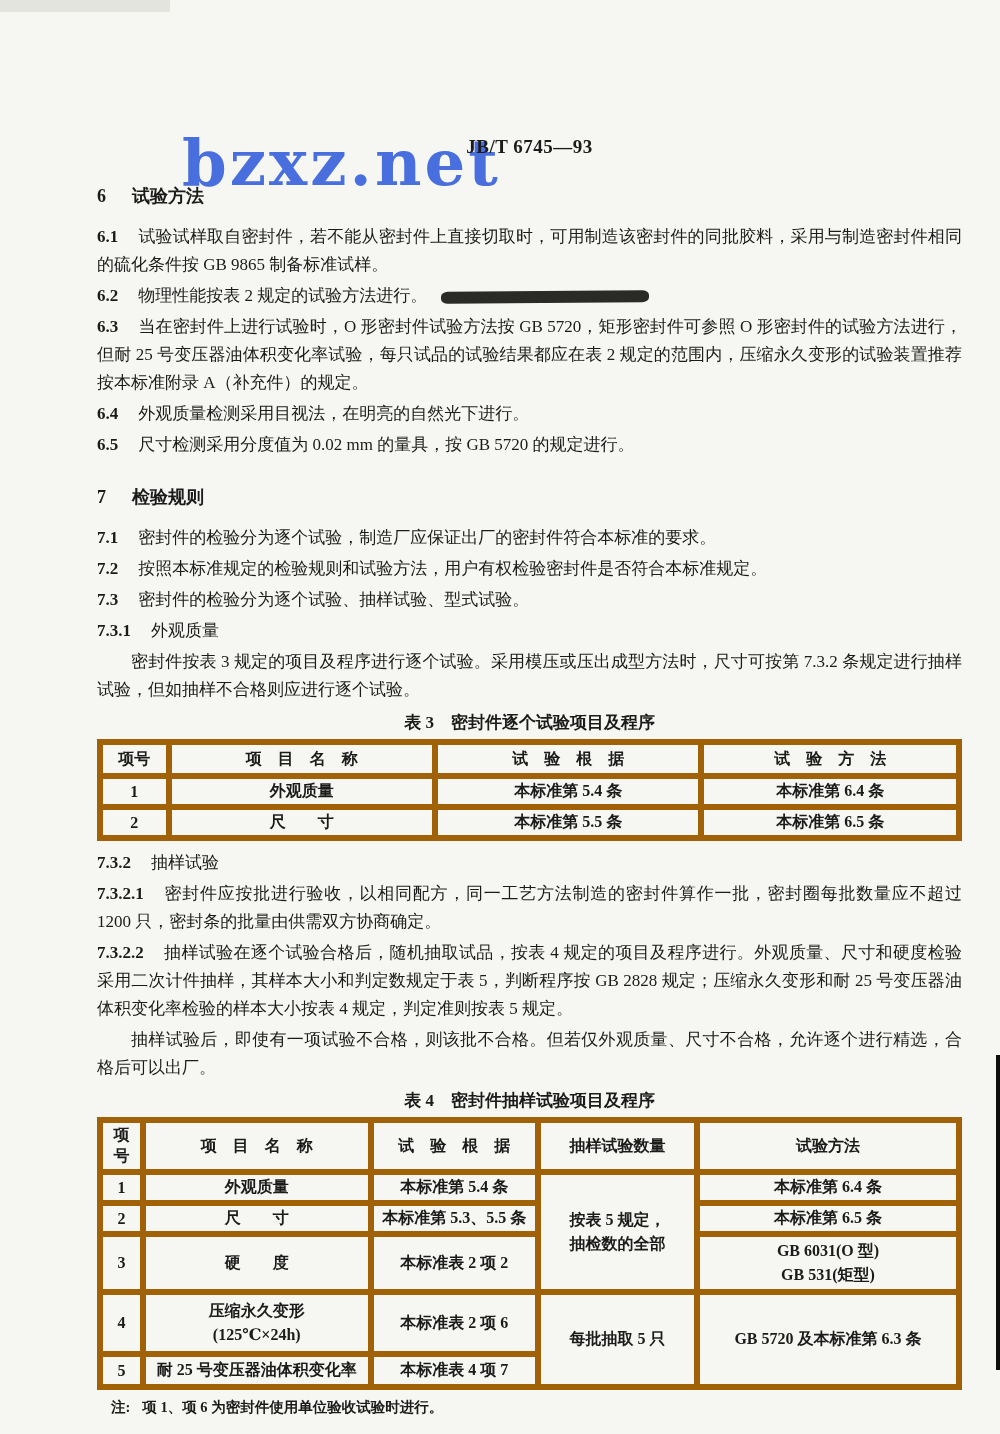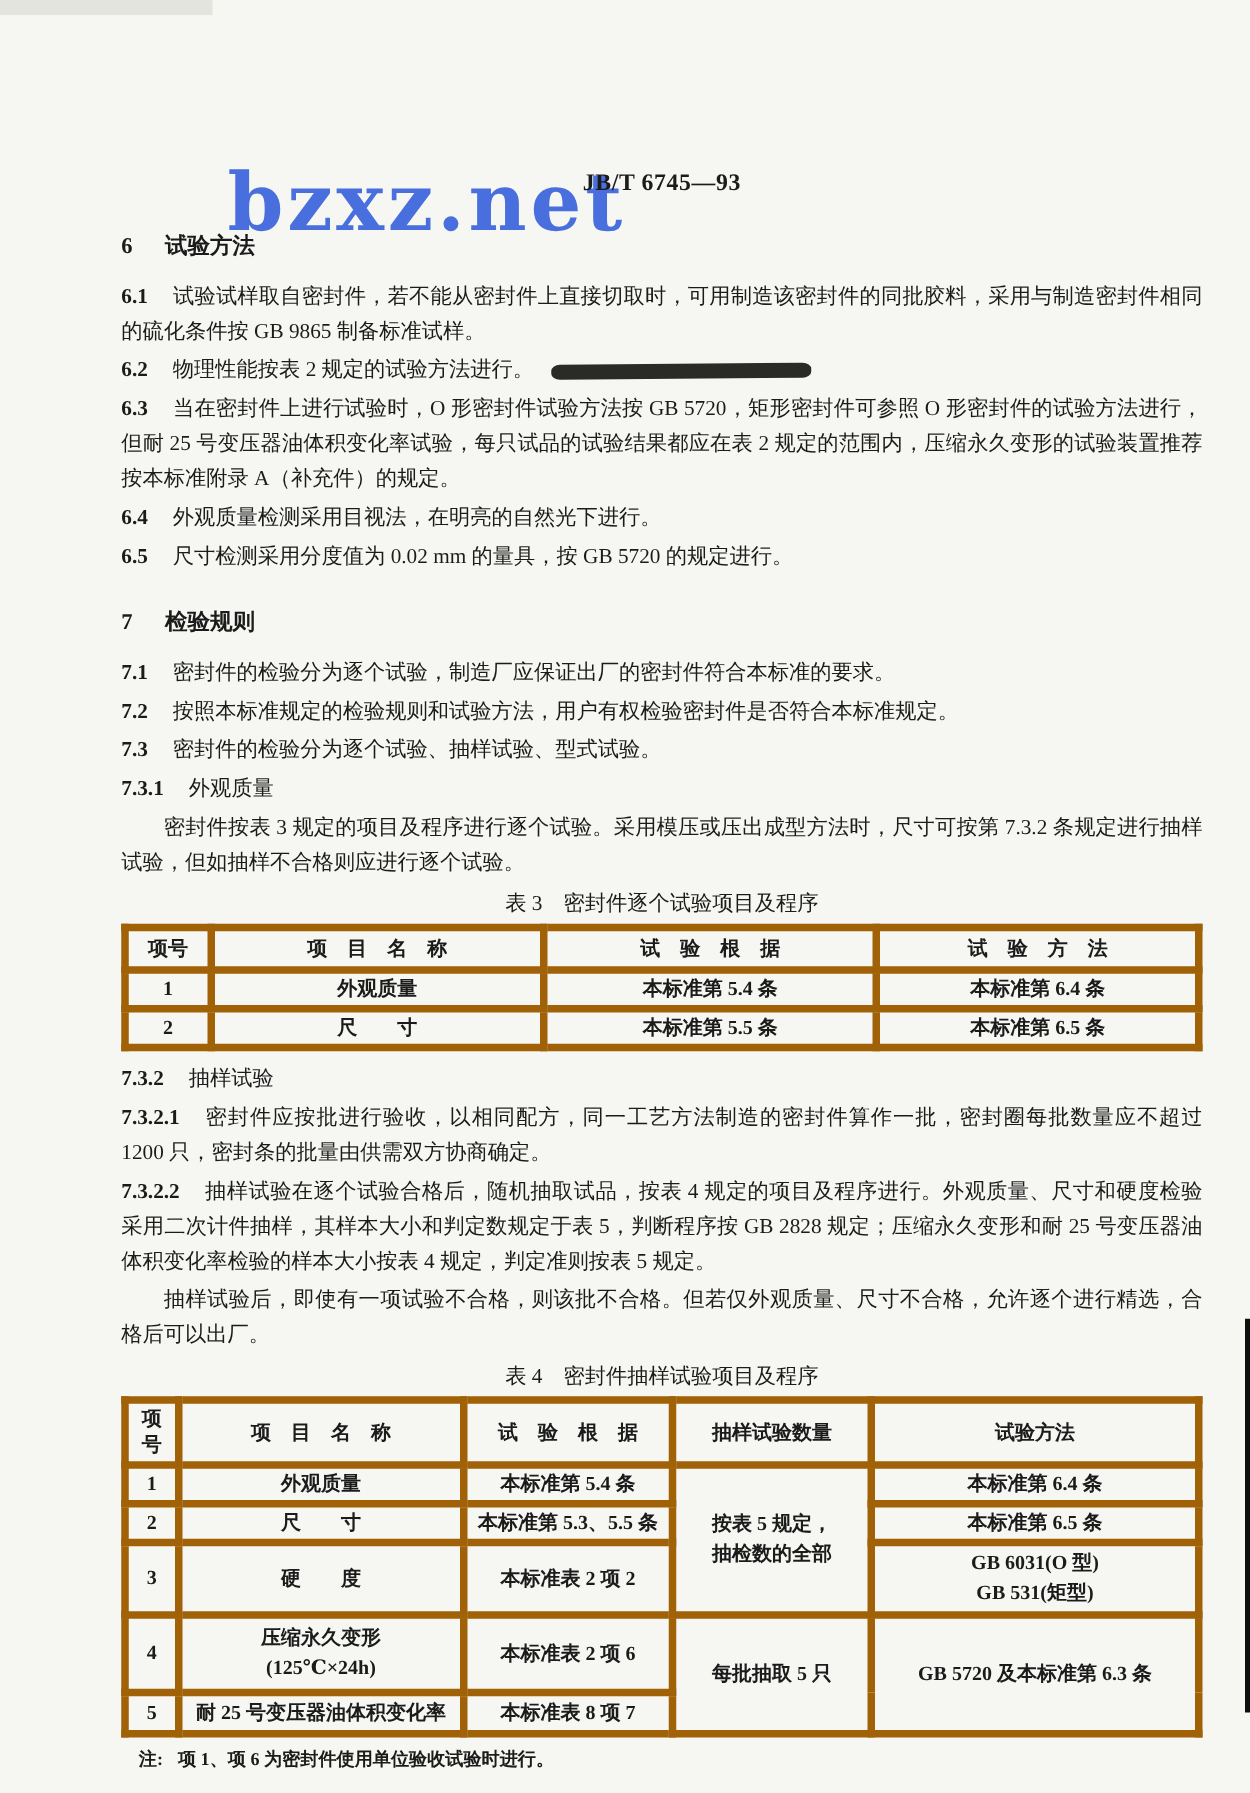--- a/index.html
+++ b/index.html
@@ -28,21 +28,21 @@
   .clause { font-size: 17px; line-height: 28px; margin-bottom: 3px; text-align: justify; }
   .clause .c-num { font-weight: 700; margin-right: 20px; white-space: nowrap; margin-top: 16px; }
   .para { font-size: 17px; line-height: 28px; margin-bottom: 3px; text-indent: 2em; text-align: justify; }
 
   .smudge {
     display: inline-block; width: 208px; height: 12px; margin-left: 14px;
     background: #181816; border-radius: 7px / 5px; vertical-align: middle;
     transform: rotate(-.5deg); opacity: .92;
   }
 
-  .table-caption { text-align: center; font-weight: 400; font-size: 17px; margin: 7px 0 5px; }
+  .table-caption { text-align: center; font-weight: 700; font-size: 17px; margin: 7px 0 5px; }
   table { width: 100%; border-collapse: collapse; table-layout: fixed; }
   .t3, .t4 { border-top: 4px solid #121212; border-bottom: 3px solid #121212; }
   th, td {
     border: 6px solid #a16207; text-align: center; vertical-align: middle;
     font-weight: 700; font-size: 16px; padding: 2px 4px;
   }
   th { height: 34px; }
   .t3 td { height: 31px; }
   .t4 td { height: 31px; }
   .t4 .r3 td { height: 58px; }
@@ -203,21 +203,21 @@
             <div class="cell-line">压缩永久变形</div>
             <div class="cell-line">(125℃×24h)</div>
           </td>
           <td>本标准表 2 项 6</td>
           <td rowspan="2">每批抽取 5 只</td>
           <td rowspan="2">GB 5720 及本标准第 6.3 条</td>
         </tr>
         <tr class="r5">
           <td>5</td>
           <td>耐 25 号变压器油体积变化率</td>
-          <td>本标准表 8 项 7</td>
+          <td>本标准表 4 项 7</td>
         </tr>
       </tbody>
     </table>
 
     <div class="note">
       <span class="note-label">注:</span><span class="note-text">项 1、项 6 为密封件使用单位验收试验时进行。</span>
     </div>
 
   </div>
 </div>

